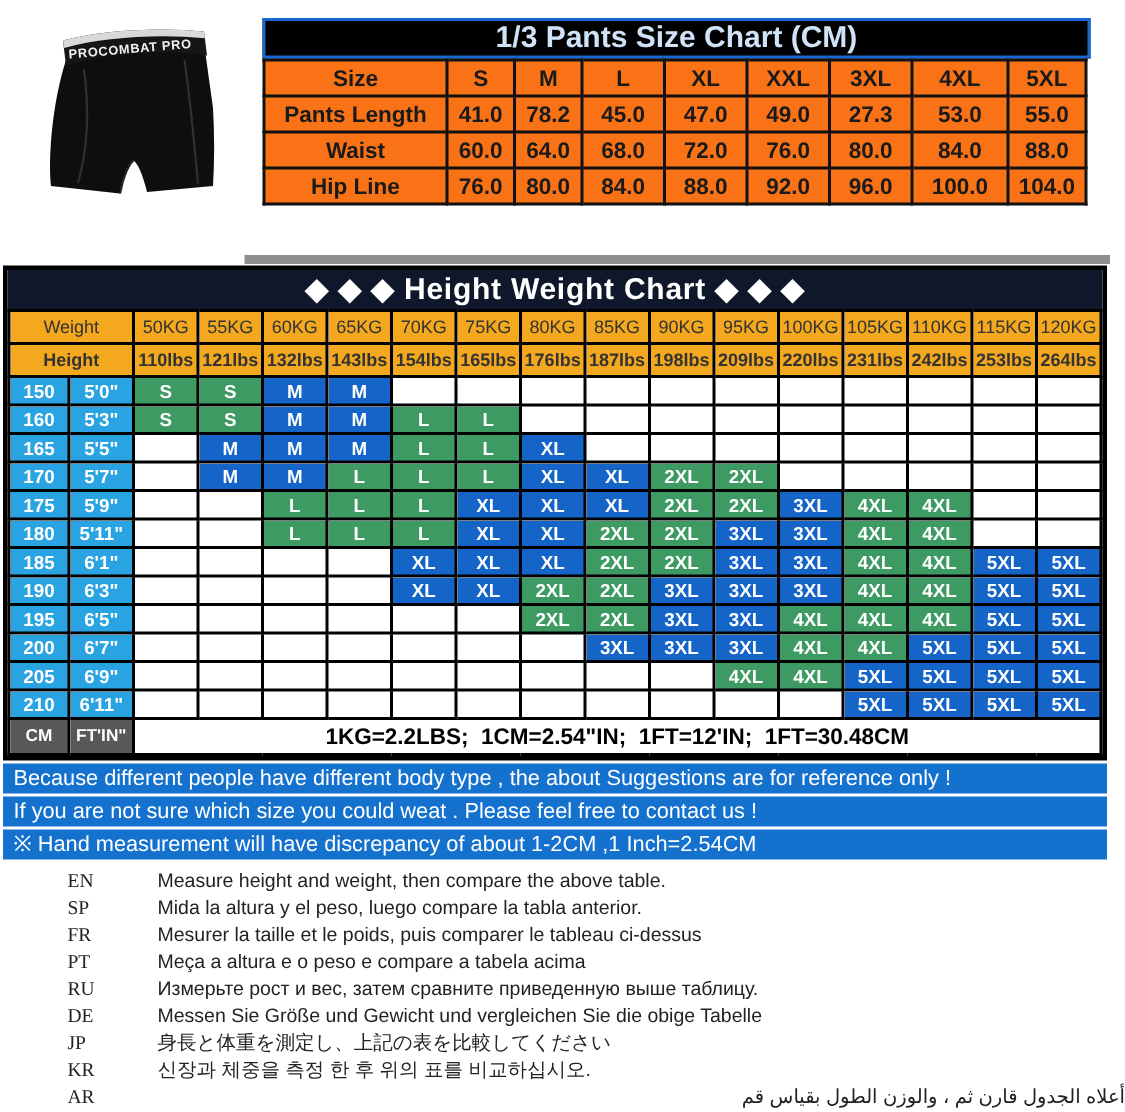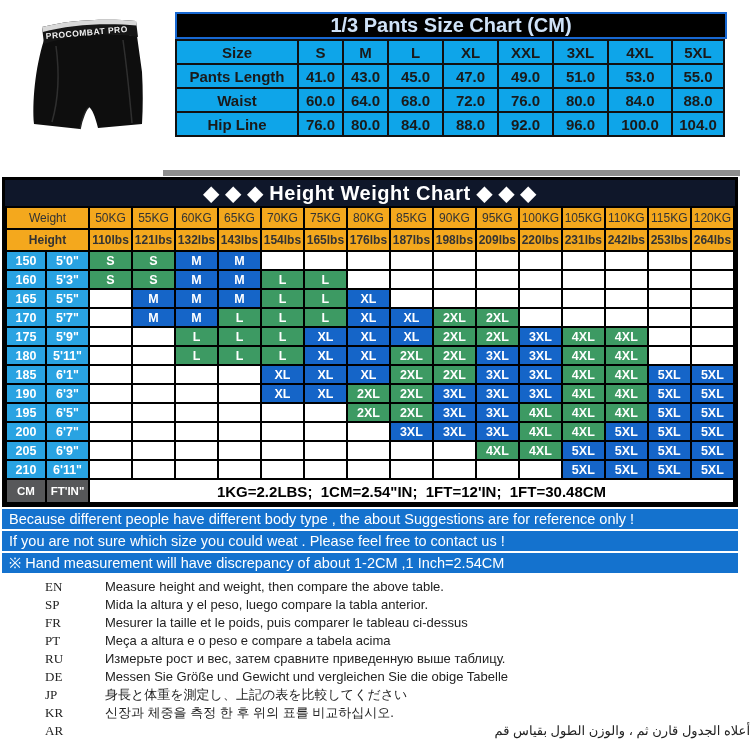--- a/index.html
+++ b/index.html
@@ -6,21 +6,21 @@
   #page{position:relative;width:750px;height:741px;background:#fff;overflow:hidden;
         font-family:"Liberation Sans", sans-serif;}
 
   
   .product{position:absolute;left:12px;top:6px;width:152px;height:138px;}
   .sc-title{position:absolute;left:175px;top:12px;width:548px;height:23px;line-height:23px;
             background:#000;border:2px solid #1868d2;color:#cfe2f8;text-align:center;
             font-size:20px;font-weight:bold;}
   .sc-table{position:absolute;left:175px;top:39px;border-collapse:collapse;}
   .sc-table td{border:2px solid #111;text-align:center;font-size:15px;font-weight:bold;
-               color:#1a1a1a;height:22px;padding:0 1px;background:#0ea5e9;}
+               color:#1a1a1a;height:22px;padding:0 1px;background:#f97316;}
 
   
   .shadow{position:absolute;left:163px;top:170px;width:577px;height:6px;background:#8e8e8e;}
 
   
   .hw-wrap{position:absolute;left:2px;top:177px;width:730px;border:3px solid #000;background:#fff;}
   .hw-title{background:#0f172a;color:#fff;text-align:center;height:26px;line-height:26px;
             font-size:20px;font-weight:bold;letter-spacing:0.5px;}
   .hw-table{border-collapse:collapse;table-layout:fixed;width:100%;}
   .hw-table td{border:2px solid #000;text-align:center;padding:0;overflow:hidden;background:#fff;}
@@ -82,25 +82,25 @@
           <td>L</td>
           <td>XL</td>
           <td>XXL</td>
           <td>3XL</td>
           <td>4XL</td>
           <td>5XL</td>
         </tr>
         <tr>
           <td>Pants Length</td>
           <td>41.0</td>
-          <td>43.0</td>
+          <td>78.2</td>
           <td>45.0</td>
           <td>47.0</td>
           <td>49.0</td>
-          <td>51.0</td>
+          <td>27.3</td>
           <td>53.0</td>
           <td>55.0</td>
         </tr>
         <tr>
           <td>Waist</td>
           <td>60.0</td>
           <td>64.0</td>
           <td>68.0</td>
           <td>72.0</td>
           <td>76.0</td>

